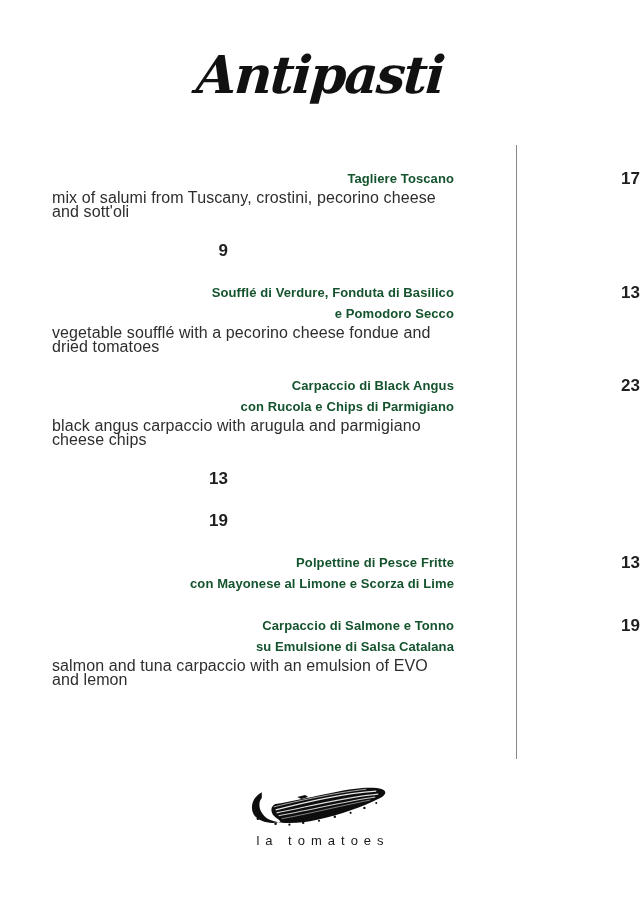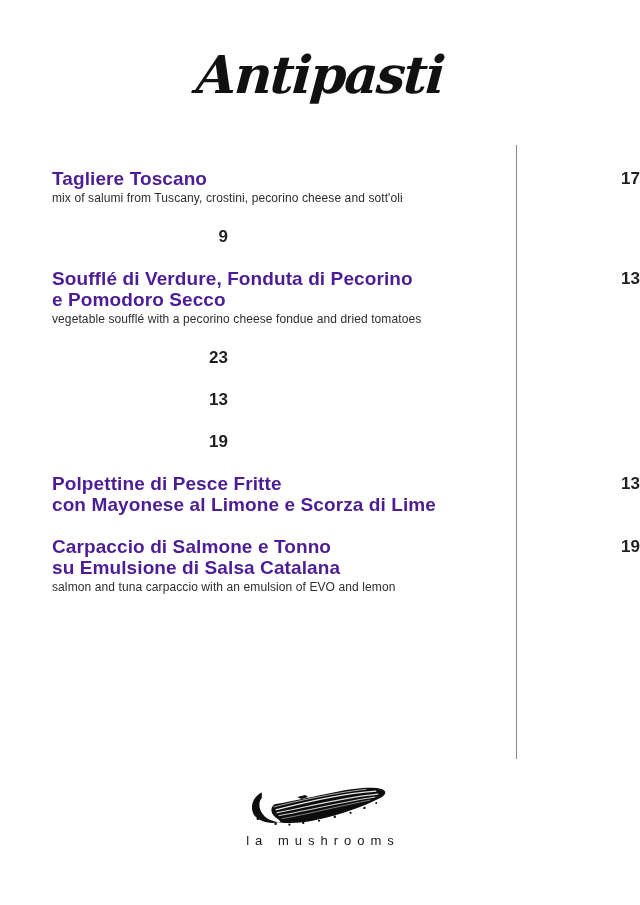--- a/index.html
+++ b/index.html
@@ -51,30 +51,31 @@
   .menu-item {
     display: flex;
     align-items: flex-start;
     margin-bottom: 21px;
   }
   .item-text {
     width: 412px;
     padding-right: 10px;
   }
   .dish-name {
-    font-size: 19px;
+    font-size: 13px;
     line-height: 21px;
     font-weight: 600;
-    color: #4c1d95;
+    color: #14532d;
     letter-spacing: 0.1px;
     white-space: pre-line;
+    text-align: right;
   }
   .dish-description {
     margin-top: 2px;
-    font-size: 12px;
+    font-size: 16px;
     line-height: 14px;
     font-weight: 400;
     color: #2e2e2e;
     letter-spacing: 0.1px;
   }
   .item-price {
     width: 176px;
     text-align: right;
     font-size: 17px;
     line-height: 21px;
@@ -119,27 +120,32 @@
       <div class="dish-name">Tagliere Toscano</div>
       <div class="dish-description">mix of salumi from Tuscany, crostini, pecorino cheese and sott'oli</div>
     </div>
     <div class="item-price">17</div>
   </div>
         <div class="menu-item">
     <div class="item-price">9</div>
   </div>
         <div class="menu-item">
     <div class="item-text">
-      <div class="dish-name">Soufflé di Verdure, Fonduta di Pecorino
+      <div class="dish-name">Soufflé di Verdure, Fonduta di Basilico
 e Pomodoro Secco</div>
       <div class="dish-description">vegetable soufflé with a pecorino cheese fondue and dried tomatoes</div>
     </div>
     <div class="item-price">13</div>
   </div>
         <div class="menu-item">
+    <div class="item-text">
+      <div class="dish-name">Carpaccio di Black Angus
+con Rucola e Chips di Parmigiano</div>
+      <div class="dish-description">black angus carpaccio with arugula and parmigiano cheese chips</div>
+    </div>
     <div class="item-price">23</div>
   </div>
         <div class="menu-item">
     <div class="item-price">13</div>
   </div>
         <div class="menu-item">
     <div class="item-price">19</div>
   </div>
         <div class="menu-item">
     <div class="item-text">
@@ -179,16 +185,16 @@
         <circle cx="58" cy="46" r="1.2"></circle>
           <circle cx="74" cy="44" r="1.1"></circle>
         <circle cx="90" cy="40" r="1.2"></circle>
           <circle cx="106" cy="36" r="1.1"></circle>
         <circle cx="120" cy="31" r="1.2"></circle>
           <circle cx="132" cy="26" r="1.0"></circle>
         <circle cx="10" cy="26" r="1.2"></circle>
           <circle cx="12" cy="42" r="1.3"></circle>
       </g>
     </svg>
-    <div class="brand-name">la mushrooms</div>
+    <div class="brand-name">la tomatoes</div>
   </div>
 
 </div>
 
 </body></html>

